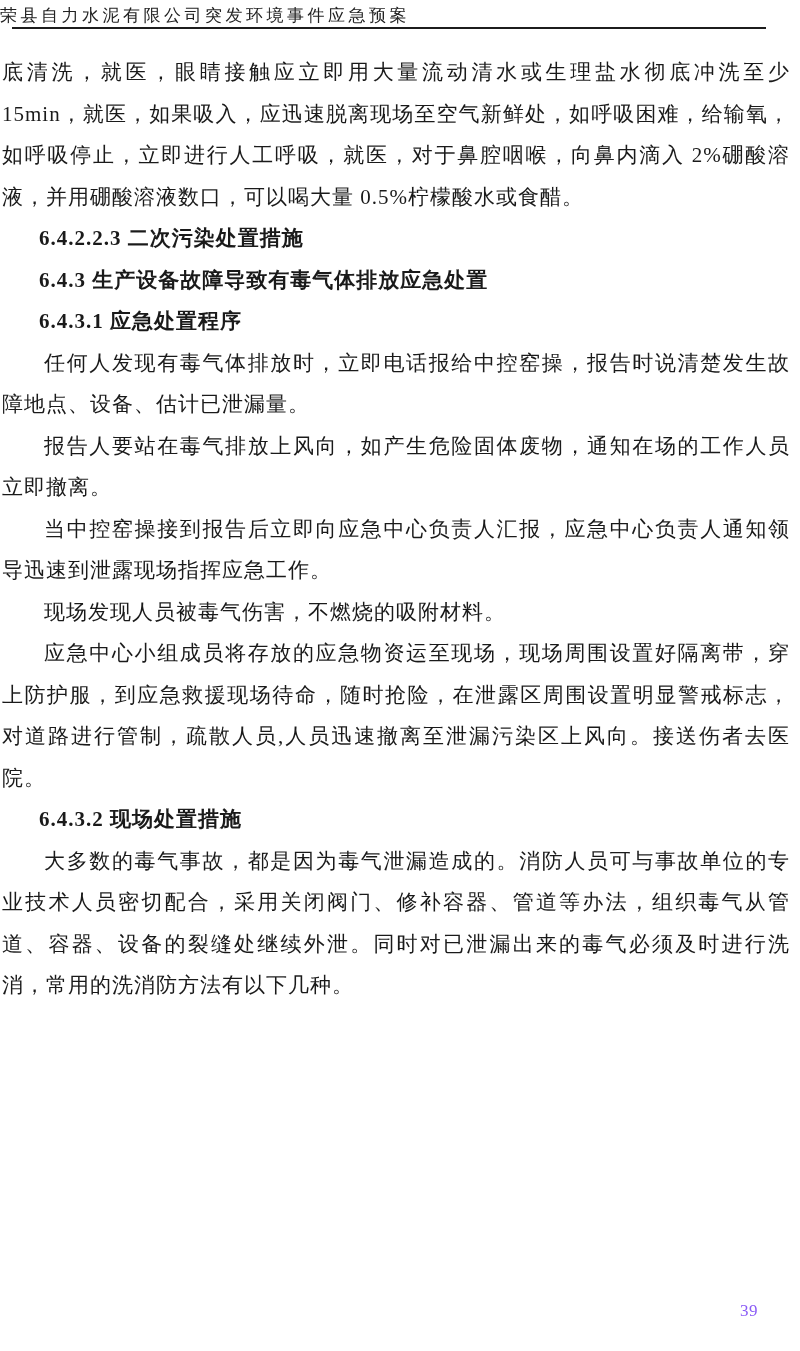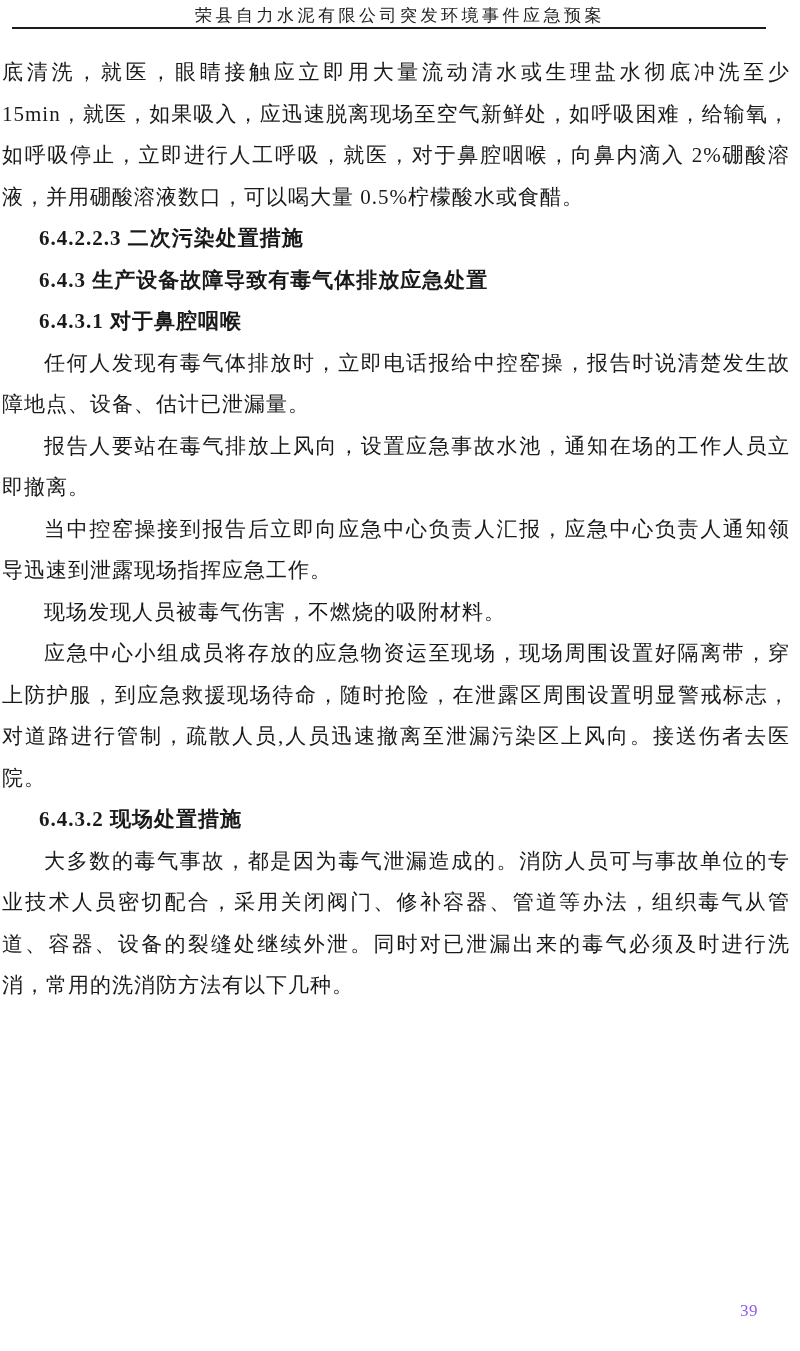--- a/index.html
+++ b/index.html
@@ -14,21 +14,21 @@
     font-family: "Liberation Serif", "DejaVu Serif", serif;
     color: #1a1a1a;
     overflow: hidden;
   }
   .page {
     position: absolute;
     inset: 0;
   }
   .doc-header {
     padding-top: 7px;
-    text-align: center;
+    text-align: left;
     font-size: 17px;
     letter-spacing: 3.5px;
     color: #222222;
     line-height: 18px;
   }
   .header-rule {
     border: none;
     border-top: 2.5px solid #1c1c1c;
     margin: 2px 34px 0 12px;
   }
@@ -76,25 +76,25 @@
 
   <div class="body-text">
 
     <p class="para continuation">底清洗，就医，眼睛接触应立即用大量流动清水或生理盐水彻底冲洗至少 15min，就医，如果吸入，应迅速脱离现场至空气新鲜处，如呼吸困难，给输氧，如呼吸停止，立即进行人工呼吸，就医，对于鼻腔咽喉，向鼻内滴入 2%硼酸溶液，并用硼酸溶液数口，可以喝大量 0.5%柠檬酸水或食醋。</p>
 
     <h2 class="heading">6.4.2.2.3 二次污染处置措施</h2>
 
 
     <h2 class="heading">6.4.3 生产设备故障导致有毒气体排放应急处置</h2>
 
-    <h2 class="heading">6.4.3.1 对于鼻腔咽喉</h2>
+    <h2 class="heading">6.4.3.1 应急处置程序</h2>
 
     <p class="para">任何人发现有毒气体排放时，立即电话报给中控窑操，报告时说清楚发生故障地点、设备、估计已泄漏量。</p>
 
-    <p class="para">报告人要站在毒气排放上风向，设置应急事故水池，通知在场的工作人员立即撤离。</p>
+    <p class="para">报告人要站在毒气排放上风向，如产生危险固体废物，通知在场的工作人员立即撤离。</p>
 
     <p class="para">当中控窑操接到报告后立即向应急中心负责人汇报，应急中心负责人通知领导迅速到泄露现场指挥应急工作。</p>
 
     <p class="para">现场发现人员被毒气伤害，不燃烧的吸附材料。</p>
 
     <p class="para">应急中心小组成员将存放的应急物资运至现场，现场周围设置好隔离带，穿上防护服，到应急救援现场待命，随时抢险，在泄露区周围设置明显警戒标志，对道路进行管制，疏散人员,人员迅速撤离至泄漏污染区上风向。接送伤者去医院。</p>
 
     <h2 class="heading">6.4.3.2 现场处置措施</h2>
 
     <p class="para">大多数的毒气事故，都是因为毒气泄漏造成的。消防人员可与事故单位的专业技术人员密切配合，采用关闭阀门、修补容器、管道等办法，组织毒气从管道、容器、设备的裂缝处继续外泄。同时对已泄漏出来的毒气必须及时进行洗消，常用的洗消防方法有以下几种。</p>

